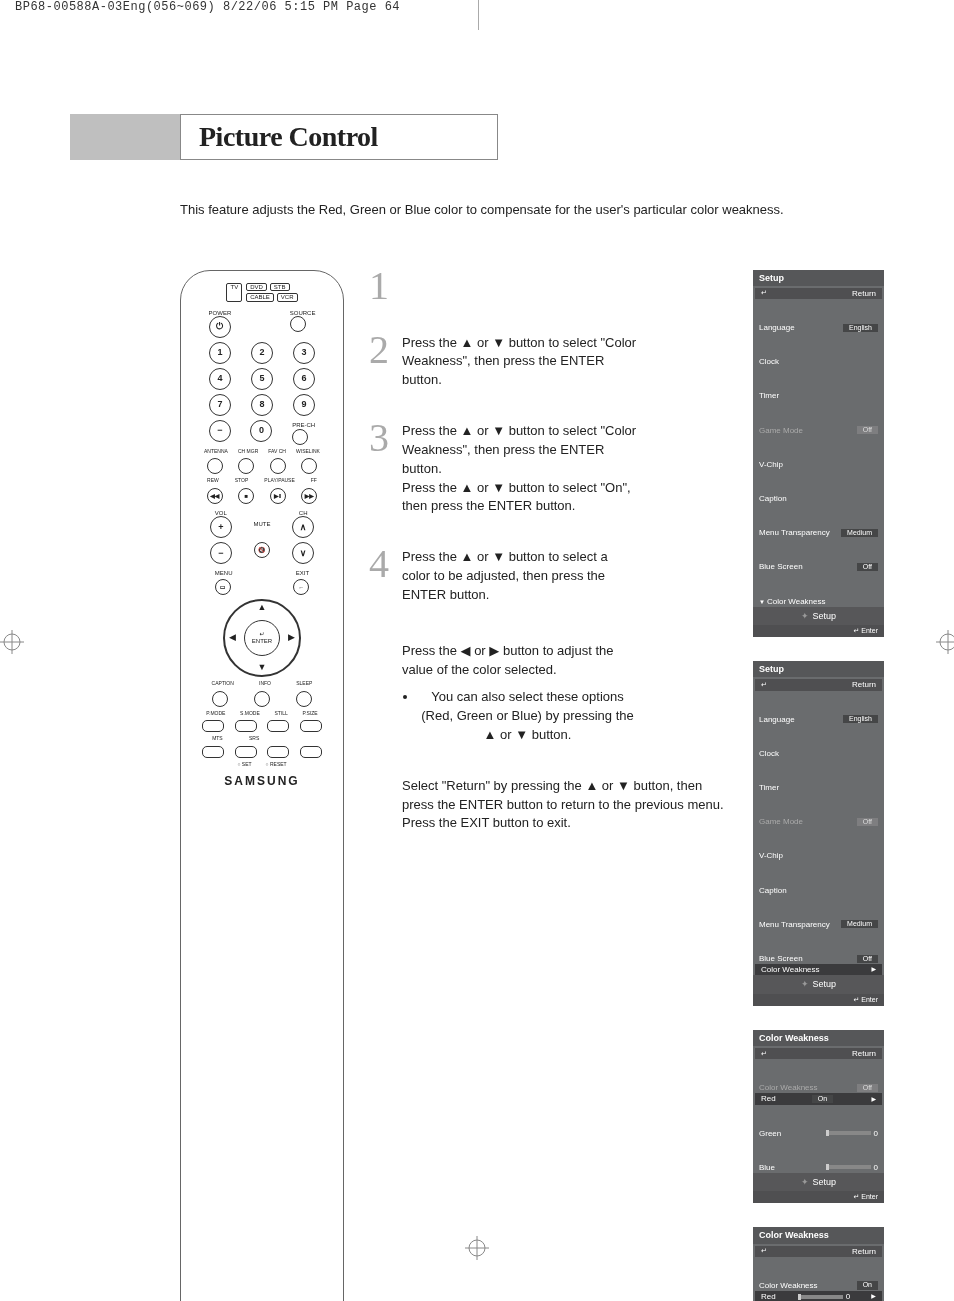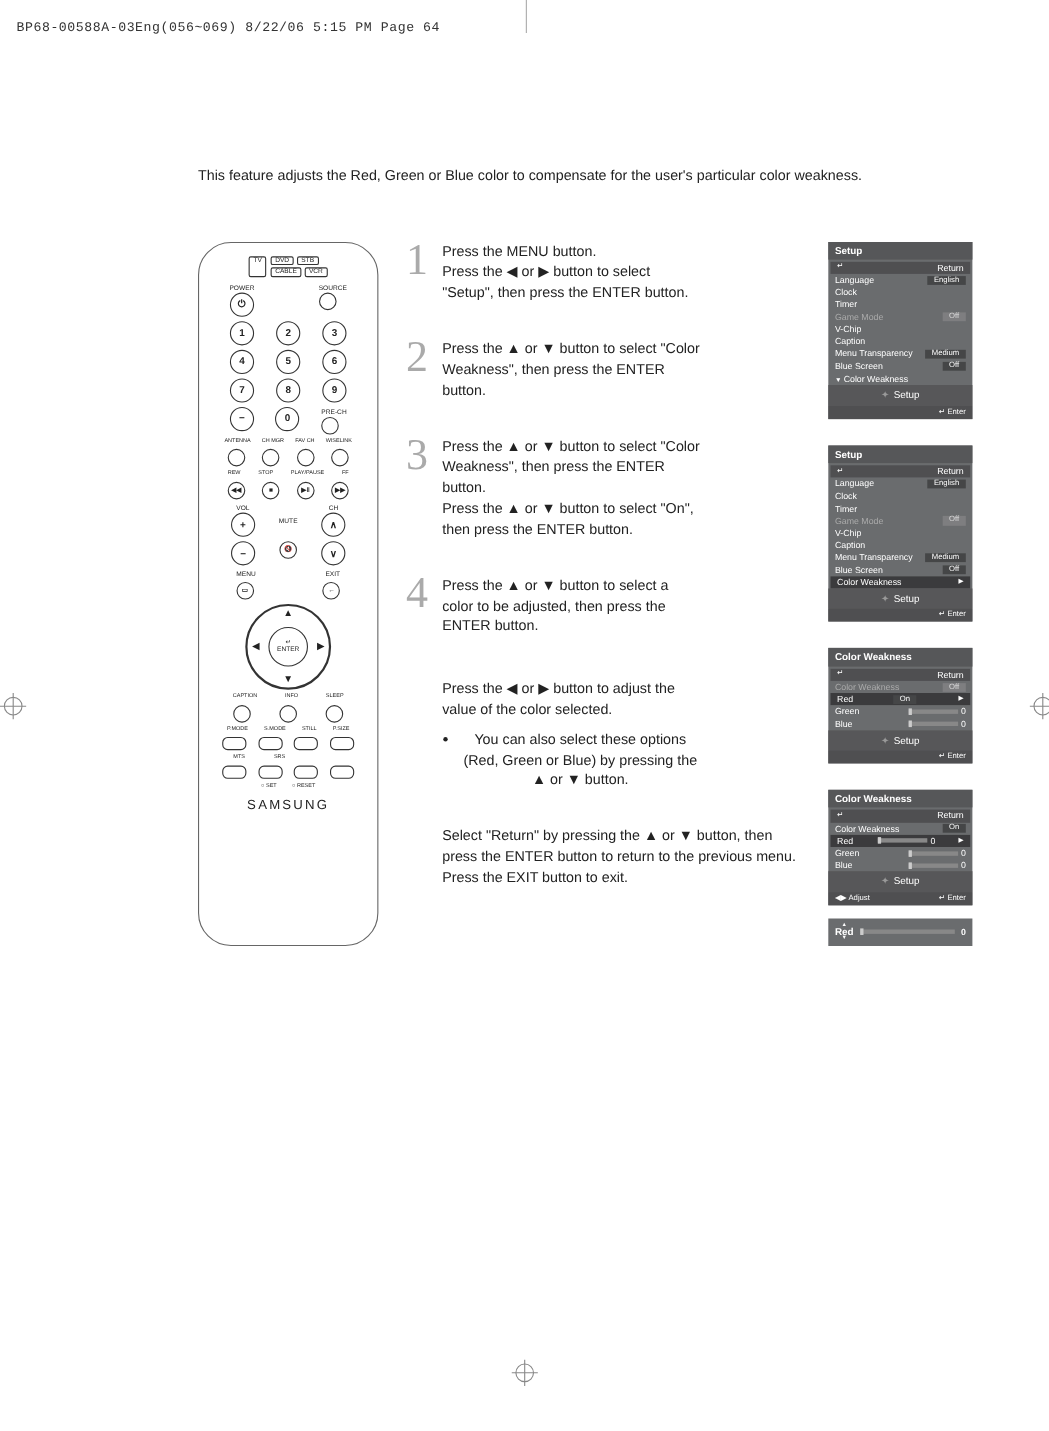--- a/index.html
+++ b/index.html
@@ -8,21 +8,21 @@
     background: #fff;
     font-family: Arial, Helvetica, sans-serif;
     font-size: 13px;
     color: #222;
     width: 954px;
   }
   .crop-header {
     font-family: 'Courier New', monospace;
     font-size: 12px;
     color: #333;
-    padding: 18px 15px;
+    padding: 0 15px;
     letter-spacing: 0.5px;
   }
   .trim-line-v {
     position: absolute;
     top: 0;
     left: 478px;
     height: 30px;
     border-left: 1px solid #aaa;
   }
   .reg-mark {
@@ -100,21 +100,21 @@
   }
   .remote-col .cbtn.small{width:14px;height:14px;font-size:6px;}
   .remote-col .lbl{font-size:6px; margin-top:2px;}
   .remote-col .disc {
     width:74px;height:74px;border:2px solid #333;border-radius:50%;
     margin:4px auto; position:relative;
     display:flex;align-items:center;justify-content:center;
   }
   .remote-col .disc .inner{width:34px;height:34px;border:1px solid #333;border-radius:50%;display:flex;align-items:center;justify-content:center;flex-direction:column;font-size:6px;}
   .remote-col .disc .arrow{position:absolute;font-size:9px;}
-  .remote-col .brand{font-size:12px;font-weight:normal;letter-spacing:2px;margin-top:8px;}
+  .remote-col .brand{font-size:12px;font-weight:bold;letter-spacing:2px;margin-top:8px;}
   .remote-col .pill-row{display:flex;justify-content:space-around;margin:4px 10px;}
   .remote-col .pill{width:20px;height:10px;border:1px solid #333;border-radius:5px;}
 
   .steps-col {
     flex: 1;
   }
   .step {
     display: flex;
     gap: 8px;
     margin-bottom: 32px;
@@ -145,21 +145,21 @@
     width: 131px;
   }
   .osd {
     background: #6a6c6e;
     color: #fff;
     font-size: 8px;
     margin-bottom: 24px;
     line-height: 1.15;
   }
   .osd .osd-title { background:#565759; font-weight:bold; padding:3px 6px; font-size:9px;}
-  .osd .osd-row { display:flex; justify-content:space-between; padding:1px 6px; align-items:center;}
+  .osd .osd-row { display:flex; justify-content:space-between; padding:1px 6px; align-items:center;margin-top:23px;}
   .osd .osd-row.return::before{content:"↵ "; font-size:7px;}
   .osd .osd-row.hl{ background:#3b3b3d; margin:0 2px;}
   .osd .val{ background:#454647; padding:0 6px; font-size:7px;}
   .osd .val.off{background:#7e7e80;color:#ddd;}
   .osd .dim{color:#aaa;}
   .osd .setup-bar{background:#575759;text-align:center;padding:4px 0;font-size:9px;display:flex;align-items:center;justify-content:center;gap:4px;}
   .osd .setup-bar::before{content:"✦";color:#999;}
   .osd .enter-bar{background:#4f4f51;text-align:right;padding:2px 6px;font-size:7px;}
   .osd .enter-bar.split{display:flex;justify-content:space-between;}
   .osd .slider{display:inline-block;width:45px;height:4px;background:#888;margin:0 3px;position:relative;}
@@ -200,20 +200,24 @@
     <line x1="12" y1="0" x2="12" y2="24" stroke="#888"></line>
   </svg>
 <svg class="reg-bottom" width="24" height="24" viewBox="0 0 24 24">
     <circle cx="12" cy="12" r="8" fill="none" stroke="#888"></circle>
     <line x1="0" y1="12" x2="24" y2="12" stroke="#888"></line>
     <line x1="12" y1="0" x2="12" y2="24" stroke="#888"></line>
   </svg>
 
 <div class="page">
 
+  <div class="title-bar">
+    <div class="grey-block"></div>
+    <div class="title-box"><span>Picture Control</span></div>
+  </div>
 
   <div class="intro">This feature adjusts the Red, Green or Blue color to compensate for the user's particular color weakness.</div>
 
   <div class="columns">
 
     <div class="remote-col">
       <div class="src-row">
         <span class="tv-oval">TV</span>
         <div style="display:flex;flex-direction:column;gap:2px;">
           <div style="display:flex;gap:3px;">
@@ -358,21 +362,20 @@
           <div>○ <span>SET</span></div>
           <div>○ <span>RESET</span></div>
         </div>
       <div class="brand">SAMSUNG</div>
     </div>
 
     <div class="steps-col">
       <div id="steps-container">
           <div class="step">
             <div class="step-num">1</div>
-            <div class="step-text">Press the MENU button.<br>Press the ◀ or ▶ button to select "Setup", then press the ENTER button.</div>
           </div>
           <div class="step">
             <div class="step-num">2</div>
             <div class="step-text">Press the ▲ or ▼ button to select "Color Weakness", then press the ENTER button.</div>
           </div>
           <div class="step">
             <div class="step-num">3</div>
             <div class="step-text">Press the ▲ or ▼ button to select "Color Weakness", then press the ENTER button.<br>Press the ▲ or ▼ button to select "On", then press the ENTER button.</div>
           </div>
           <div class="step">

